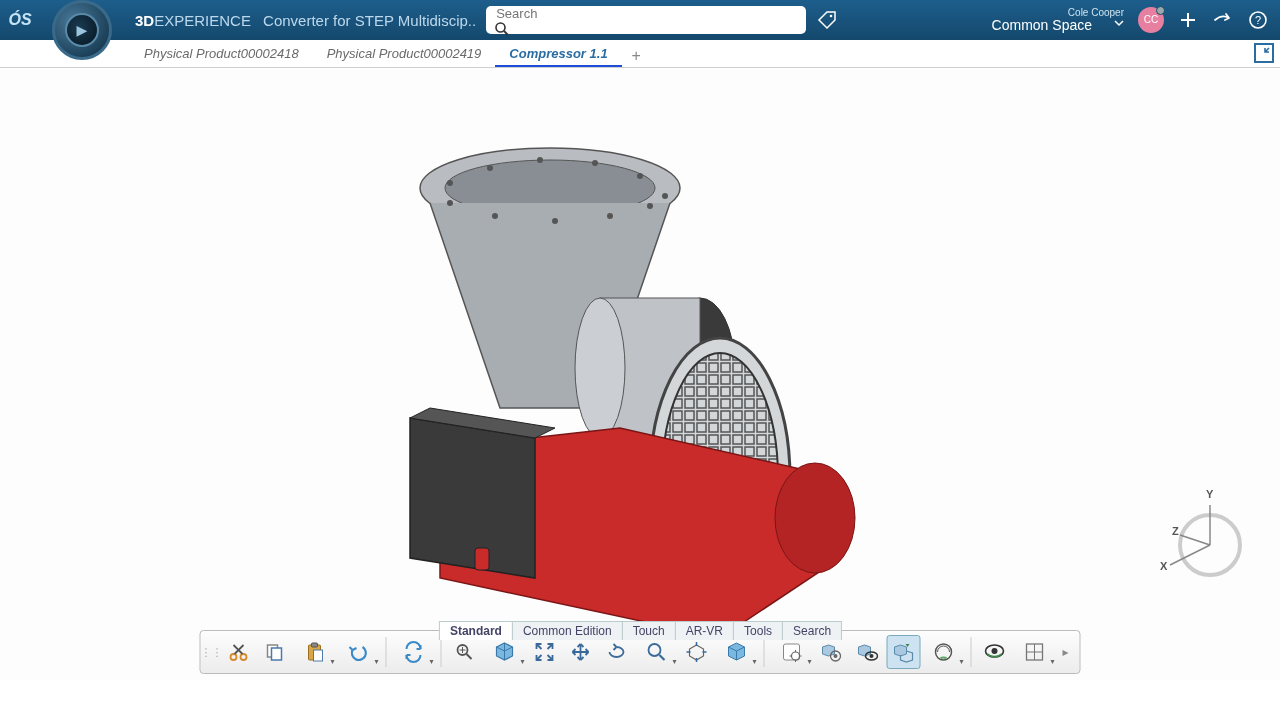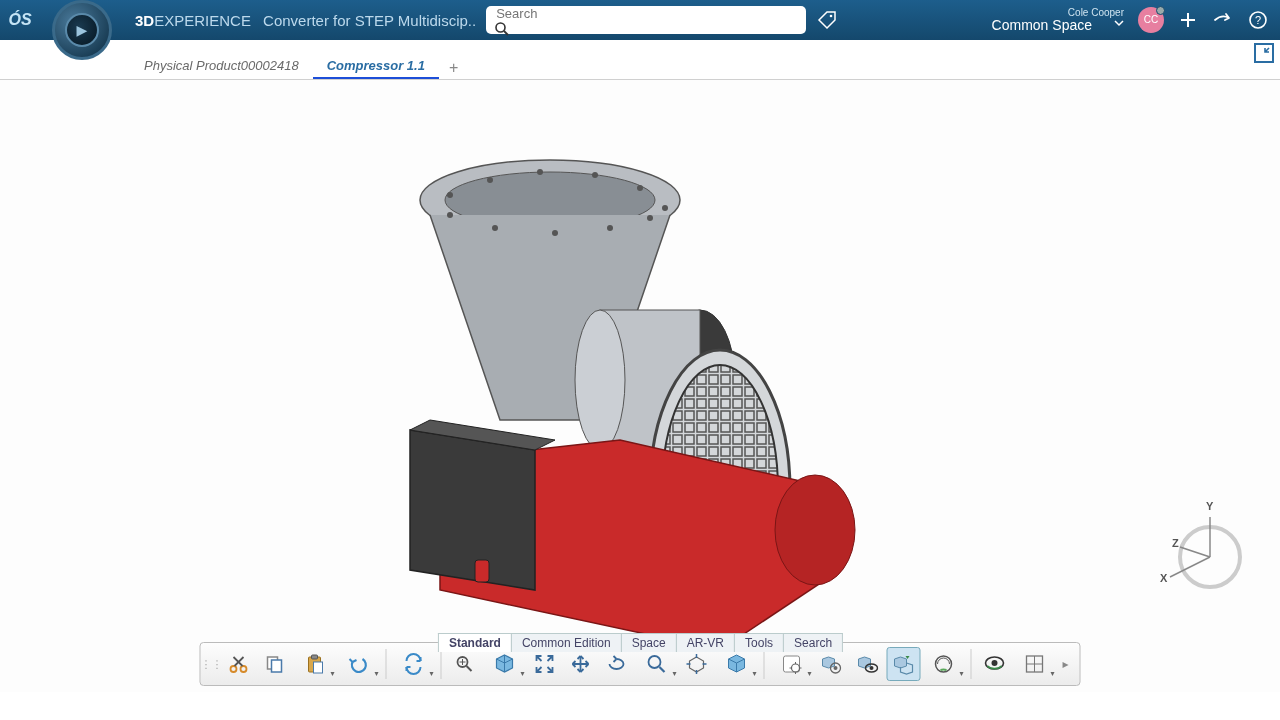--- a/index.html
+++ b/index.html
@@ -20,21 +20,21 @@
   .tag-icon { margin-left: 10px; color: #fff; font-size: 20px; cursor:pointer; transform: rotate(90deg);}
   
   .top-right { margin-left: auto; display: flex; align-items: center; padding-right: 12px; gap: 14px; }
   .user-block { text-align: right; line-height: 1.1; }
   .user-name { font-size: 10px; color: #cfe4f0; }
   .space-name { font-size: 14px; color: #fff; display: flex; align-items: flex-start; gap: 22px; cursor:pointer;}
   .avatar { width: 26px; height: 26px; border-radius: 50%; background: #e77fa0; display:flex; align-items:center; justify-content:center; font-size:10px; color:#fff; position:relative;}
   .avatar-dot { position:absolute; top:-1px; right:-1px; width:9px; height:9px; background:#9aa; border-radius:50%; border:1px solid #14486c;}
   .top-icon { color: #fff; font-size: 20px; cursor:pointer; }
   
-  .tabbar { height: 40px; background: #fff; border-bottom: 1px solid #d0d0d0; display:flex; align-items:flex-end; padding-left: 130px; position: relative;}
+  .tabbar { height: 28px; background: #fff; border-bottom: 1px solid #d0d0d0; display:flex; align-items:flex-end; padding-left: 130px; position: relative;}
   .tab { padding: 4px 14px 4px; font-size: 13px; font-style: italic; color: #6a6a6a; cursor:pointer; border-bottom: 2px solid transparent;}
   .tab.active { color: #2a6da3; font-weight: bold; border-bottom: 2px solid #1d4ed8;}
   .tab-add { padding: 2px 10px; color:#888; cursor:pointer; font-size:16px;}
   .fullscreen-toggle { position: absolute; right: 6px; top: 3px; width:20px; height:20px; border:2px solid #2a6da3; cursor:pointer; color:#2a6da3; font-size:12px; display:flex; align-items:center; justify-content:center;}
   
   .viewport { position: relative; width: 100%; height: 612px; background: #fdfdfd;}
   
   .axis-gizmo { position: absolute; right: 30px; bottom: 90px; width: 100px; height: 100px; }
   .axis-label { position:absolute; font-size:11px; color:#555; font-weight:bold;}
   
@@ -109,20 +109,21 @@
           <circle cx="10" cy="10" r="8" fill="none" stroke="#fff" stroke-width="1.6"></circle>
           <text x="10" y="14" text-anchor="middle" font-size="11" fill="#fff">?</text>
         </svg>
     </div>
   </div>
 </div>
 
 <div class="tabbar">
   <div id="doc-tabs" style="display:flex;">
       <div class="tab">Physical Product00002418</div>
+      <div class="tab">Physical Product00002419</div>
       <div class="tab active">Compressor 1.1</div>
     </div>
   <div class="tab-add">+</div>
   <div class="fullscreen-toggle">
     <svg width="12" height="12" viewBox="0 0 12 12">
         <path d="M11 1 L7 5 M7 1 L7 5 L11 5" fill="none" stroke="#2a6da3" stroke-width="1.6"></path>
       </svg>
   </div>
 </div>
 
@@ -180,21 +181,21 @@
       <line x1="60" y1="55" x2="30" y2="45" stroke="#888" stroke-width="1.5"></line>
     </svg>
     <div class="axis-label" style="left:56px; top:-2px;">Y</div>
     <div class="axis-label" style="left:10px; top:70px;">X</div>
     <div class="axis-label" style="left:22px; top:35px;">Z</div>
   </div>
 
   <div class="toolbar-tabs" id="tb-tabs">
       <div class="toolbar-tab active">Standard</div>
       <div class="toolbar-tab">Common Edition</div>
-      <div class="toolbar-tab">Space</div>
+      <div class="toolbar-tab">Touch</div>
       <div class="toolbar-tab">AR-VR</div>
       <div class="toolbar-tab">Tools</div>
       <div class="toolbar-tab">Search</div>
     </div>
 
   <div class="toolbar">
     <div class="tool-handle">⋮⋮</div>
     <div id="tool-row" style="display:flex; align-items:center; gap:2px;">
         <div class="tool-btn">
           <svg width="22" height="22" viewBox="0 0 22 22">

